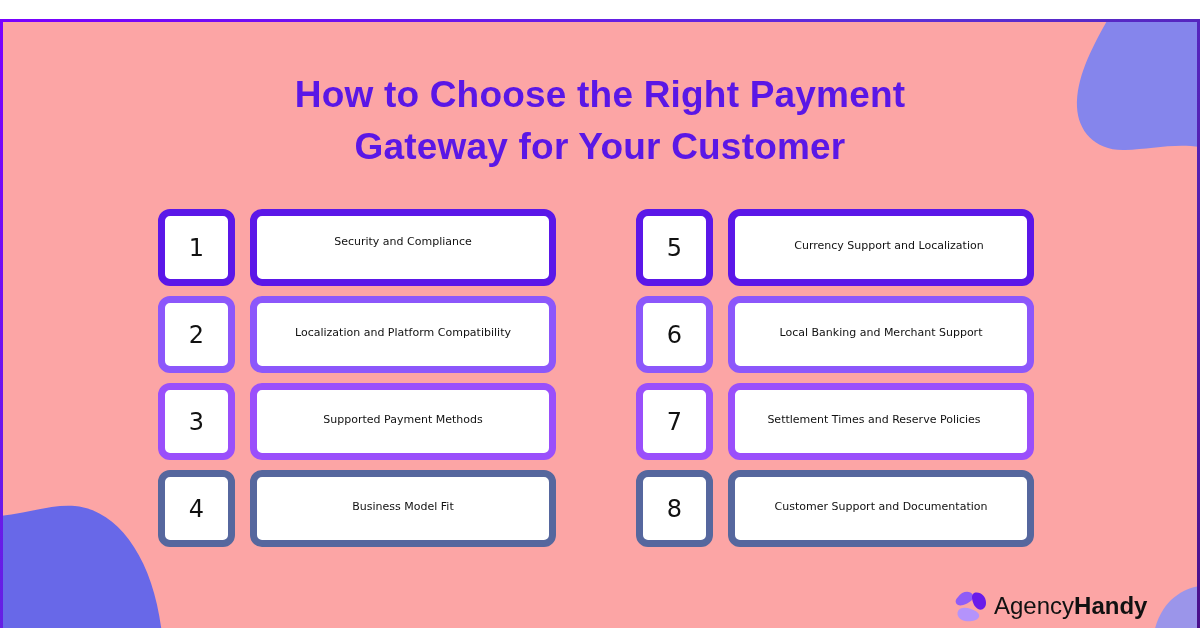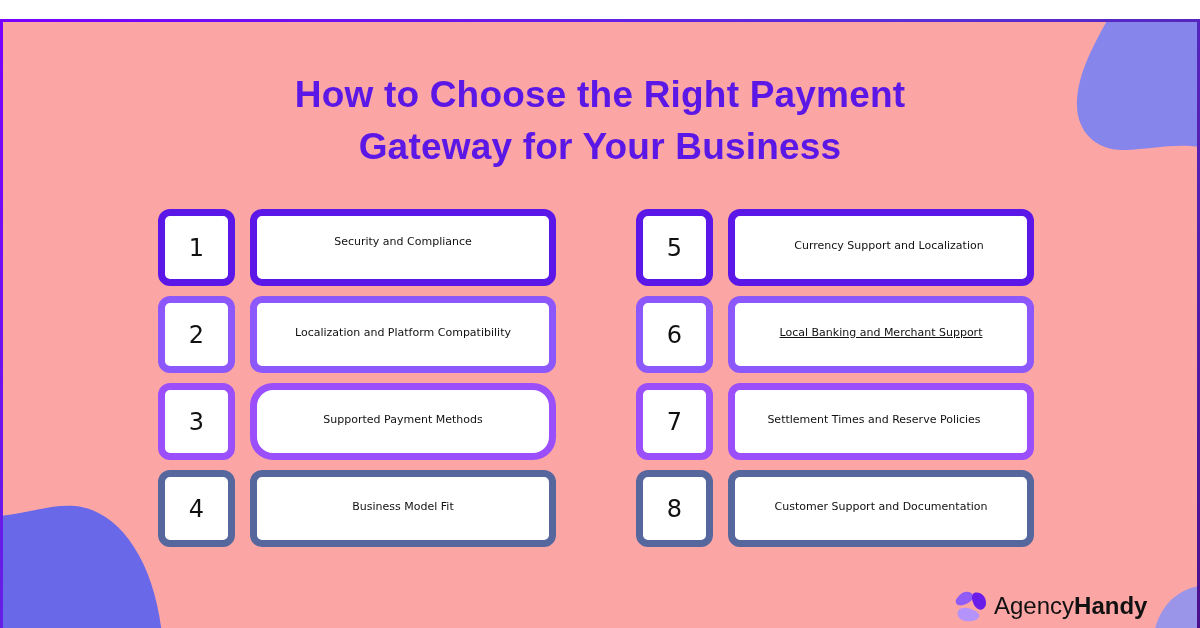--- a/index.html
+++ b/index.html
@@ -50,47 +50,47 @@
   </svg>
   <svg class="blob" style="left:0; top:485px;" width="170" height="143" viewBox="0 0 170 143">
     <path d="M0 12 C25 10 50 0 75 2 C120 6 158 60 163 143 L0 143 Z" fill="#6868e8"></path>
   </svg>
   <svg class="blob" style="left:1150px; top:565px;" width="50" height="63" viewBox="0 0 50 63">
     <path d="M50 2 C30 5 5 20 2 63 L50 63 Z" fill="#9b95ea"></path>
   </svg>
 
   <h1 class="title" style="margin:0;">
     <span>How to Choose the Right Payment</span>
-    <span>Gateway for Your Business</span>
+    <span>Gateway for Your Customer</span>
   </h1>
 
   <div class="item c0" style="left:158px; top:190px;">
     <div class="num">1</div>
     <div class="label" style="padding-bottom:12px;">Security and Compliance</div>
   </div>
   <div class="item c1" style="left:158px; top:277px;">
     <div class="num">2</div>
     <div class="label">Localization and Platform Compatibility</div>
   </div>
   <div class="item c2" style="left:158px; top:364px;">
     <div class="num">3</div>
-    <div class="label" style="padding-left:40px; padding-right:40px;border-radius:23px;">Supported Payment Methods</div>
+    <div class="label" style="padding-left:40px; padding-right:40px;">Supported Payment Methods</div>
   </div>
   <div class="item c3" style="left:158px; top:451px;">
     <div class="num">4</div>
     <div class="label">Business Model Fit</div>
   </div>
 
   <div class="item c0" style="left:636px; top:190px;">
     <div class="num">5</div>
     <div class="label" style="padding-left:50px; padding-right:34px;">Currency Support and Localization</div>
   </div>
   <div class="item c1" style="left:636px; top:277px;">
     <div class="num">6</div>
-    <div class="label" style="padding-left:40px; padding-right:40px;text-decoration:underline;">Local Banking and Merchant Support</div>
+    <div class="label" style="padding-left:40px; padding-right:40px;">Local Banking and Merchant Support</div>
   </div>
   <div class="item c2" style="left:636px; top:364px;">
     <div class="num">7</div>
     <div class="label" style="padding-left:16px; padding-right:30px;">Settlement Times and Reserve Policies</div>
   </div>
   <div class="item c3" style="left:636px; top:451px;">
     <div class="num">8</div>
     <div class="label" style="padding-left:24px; padding-right:24px;">Customer Support and Documentation</div>
   </div>
 

